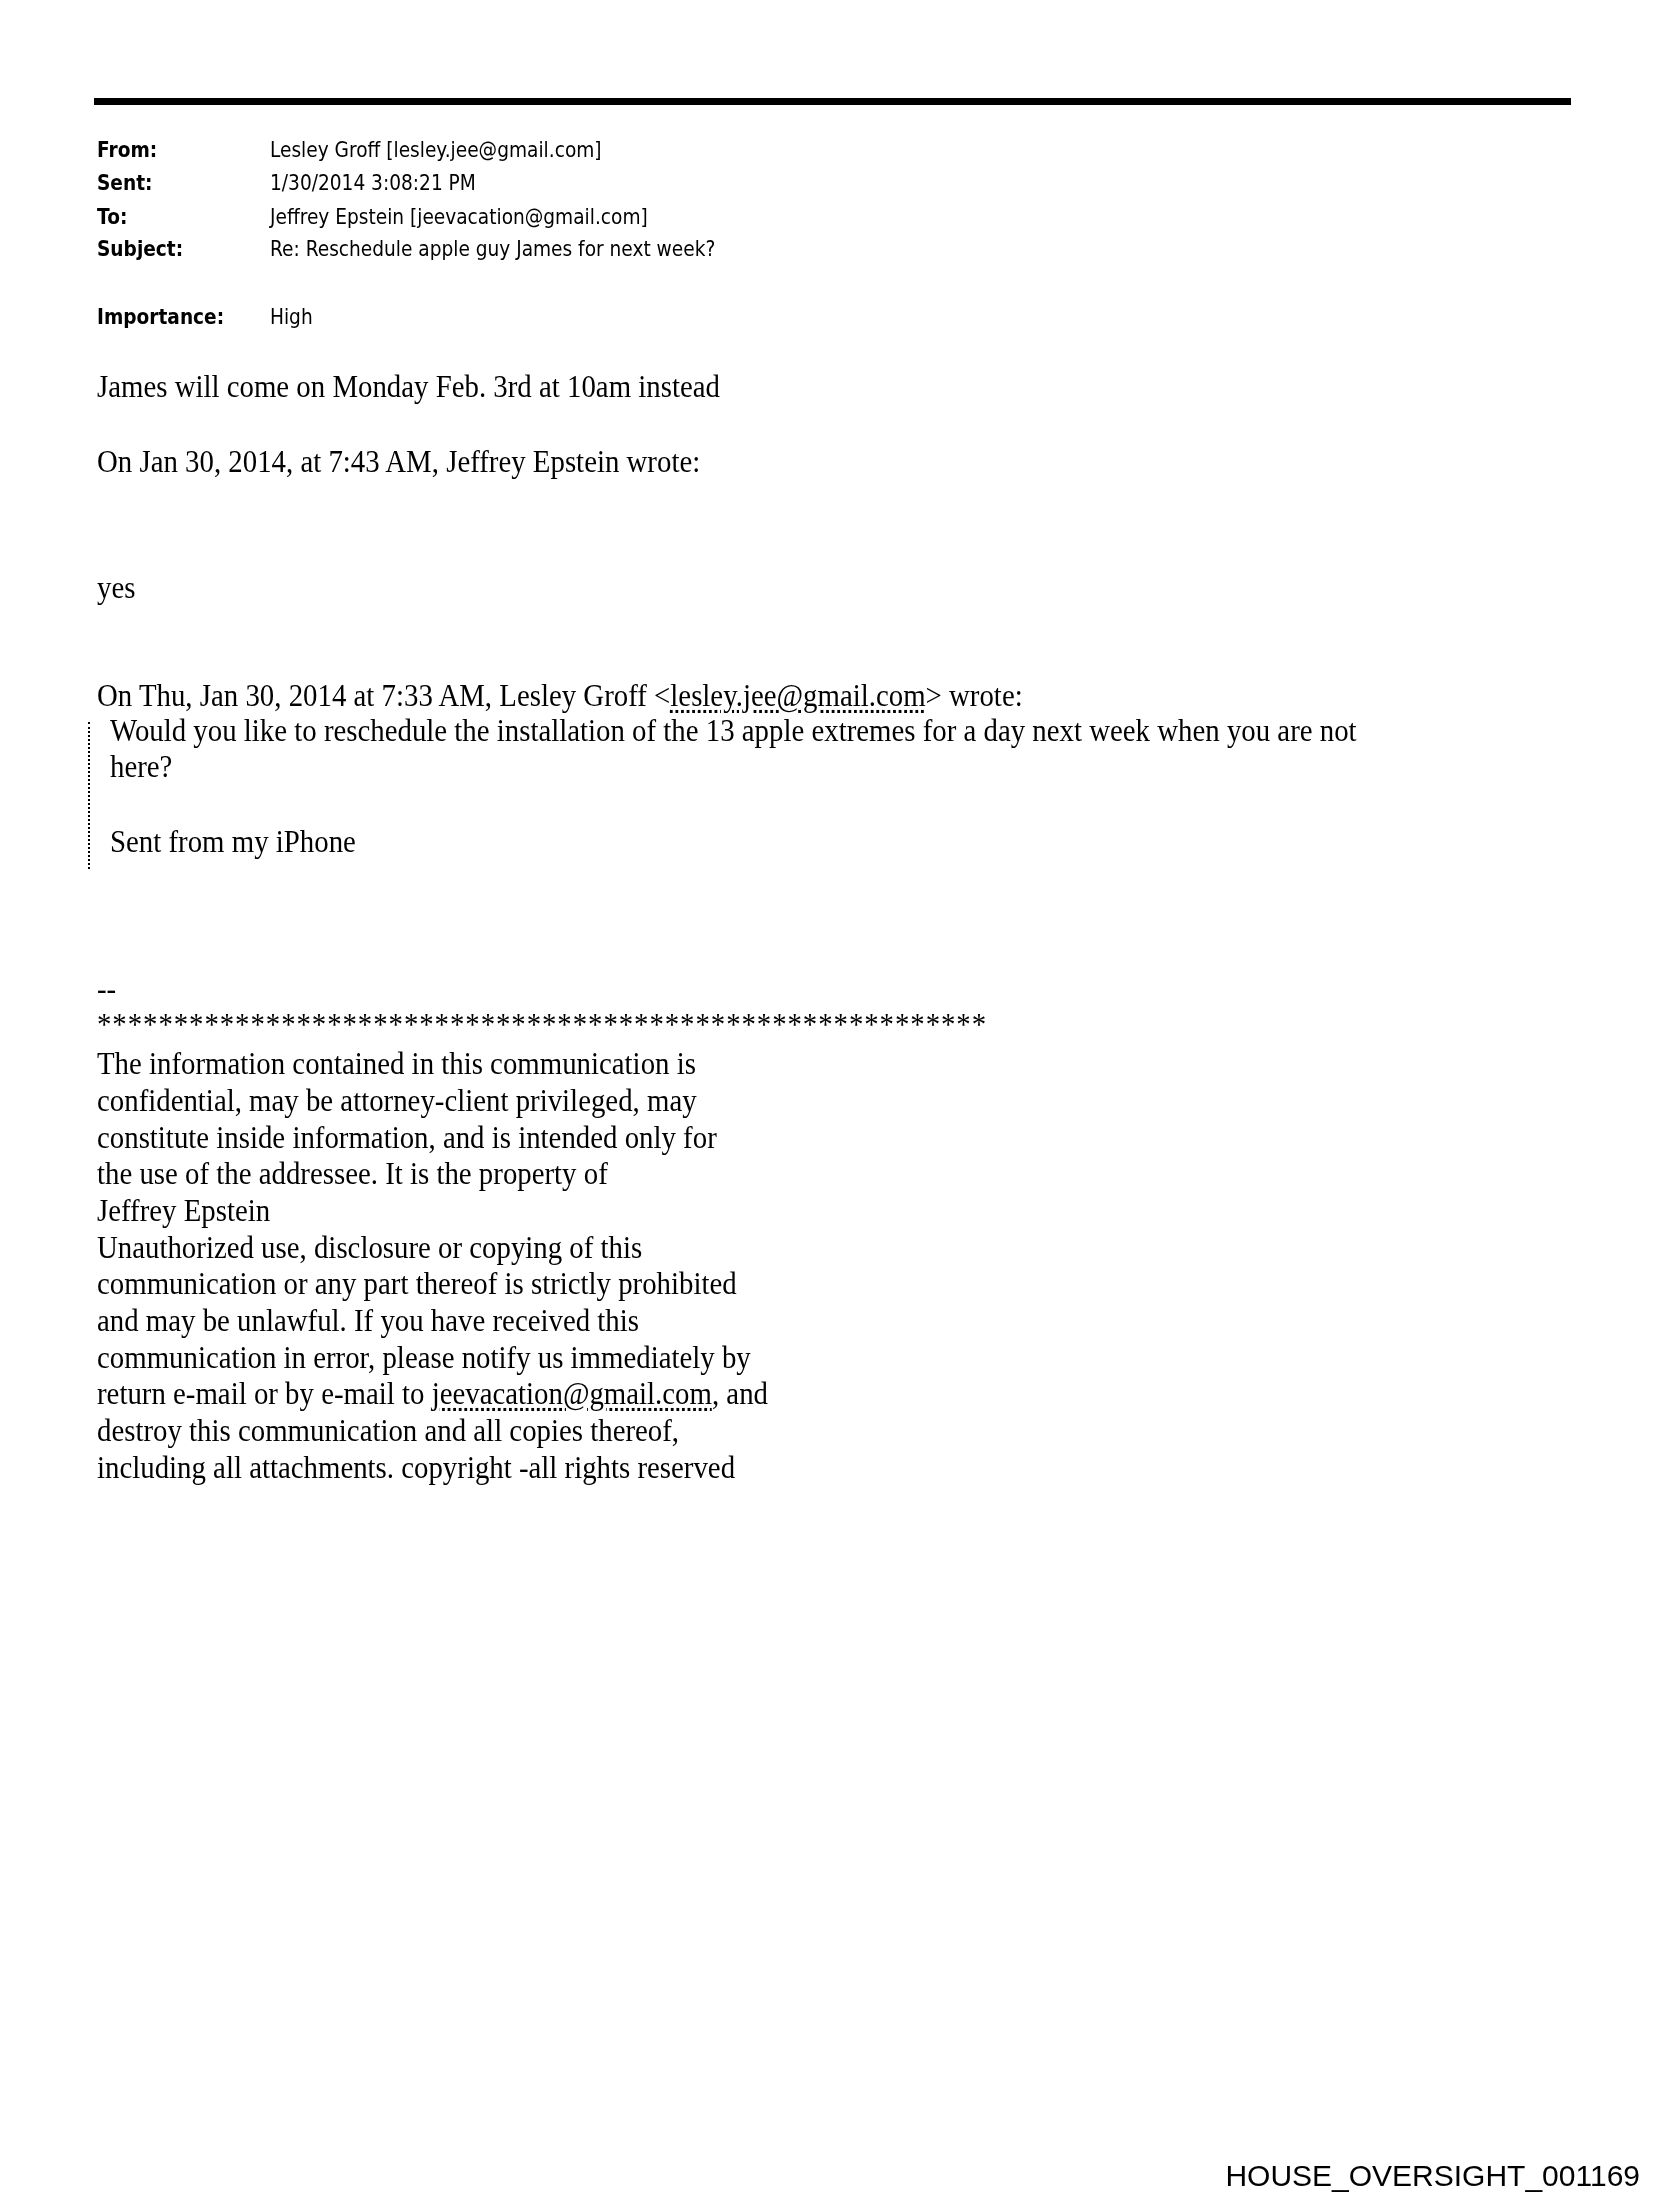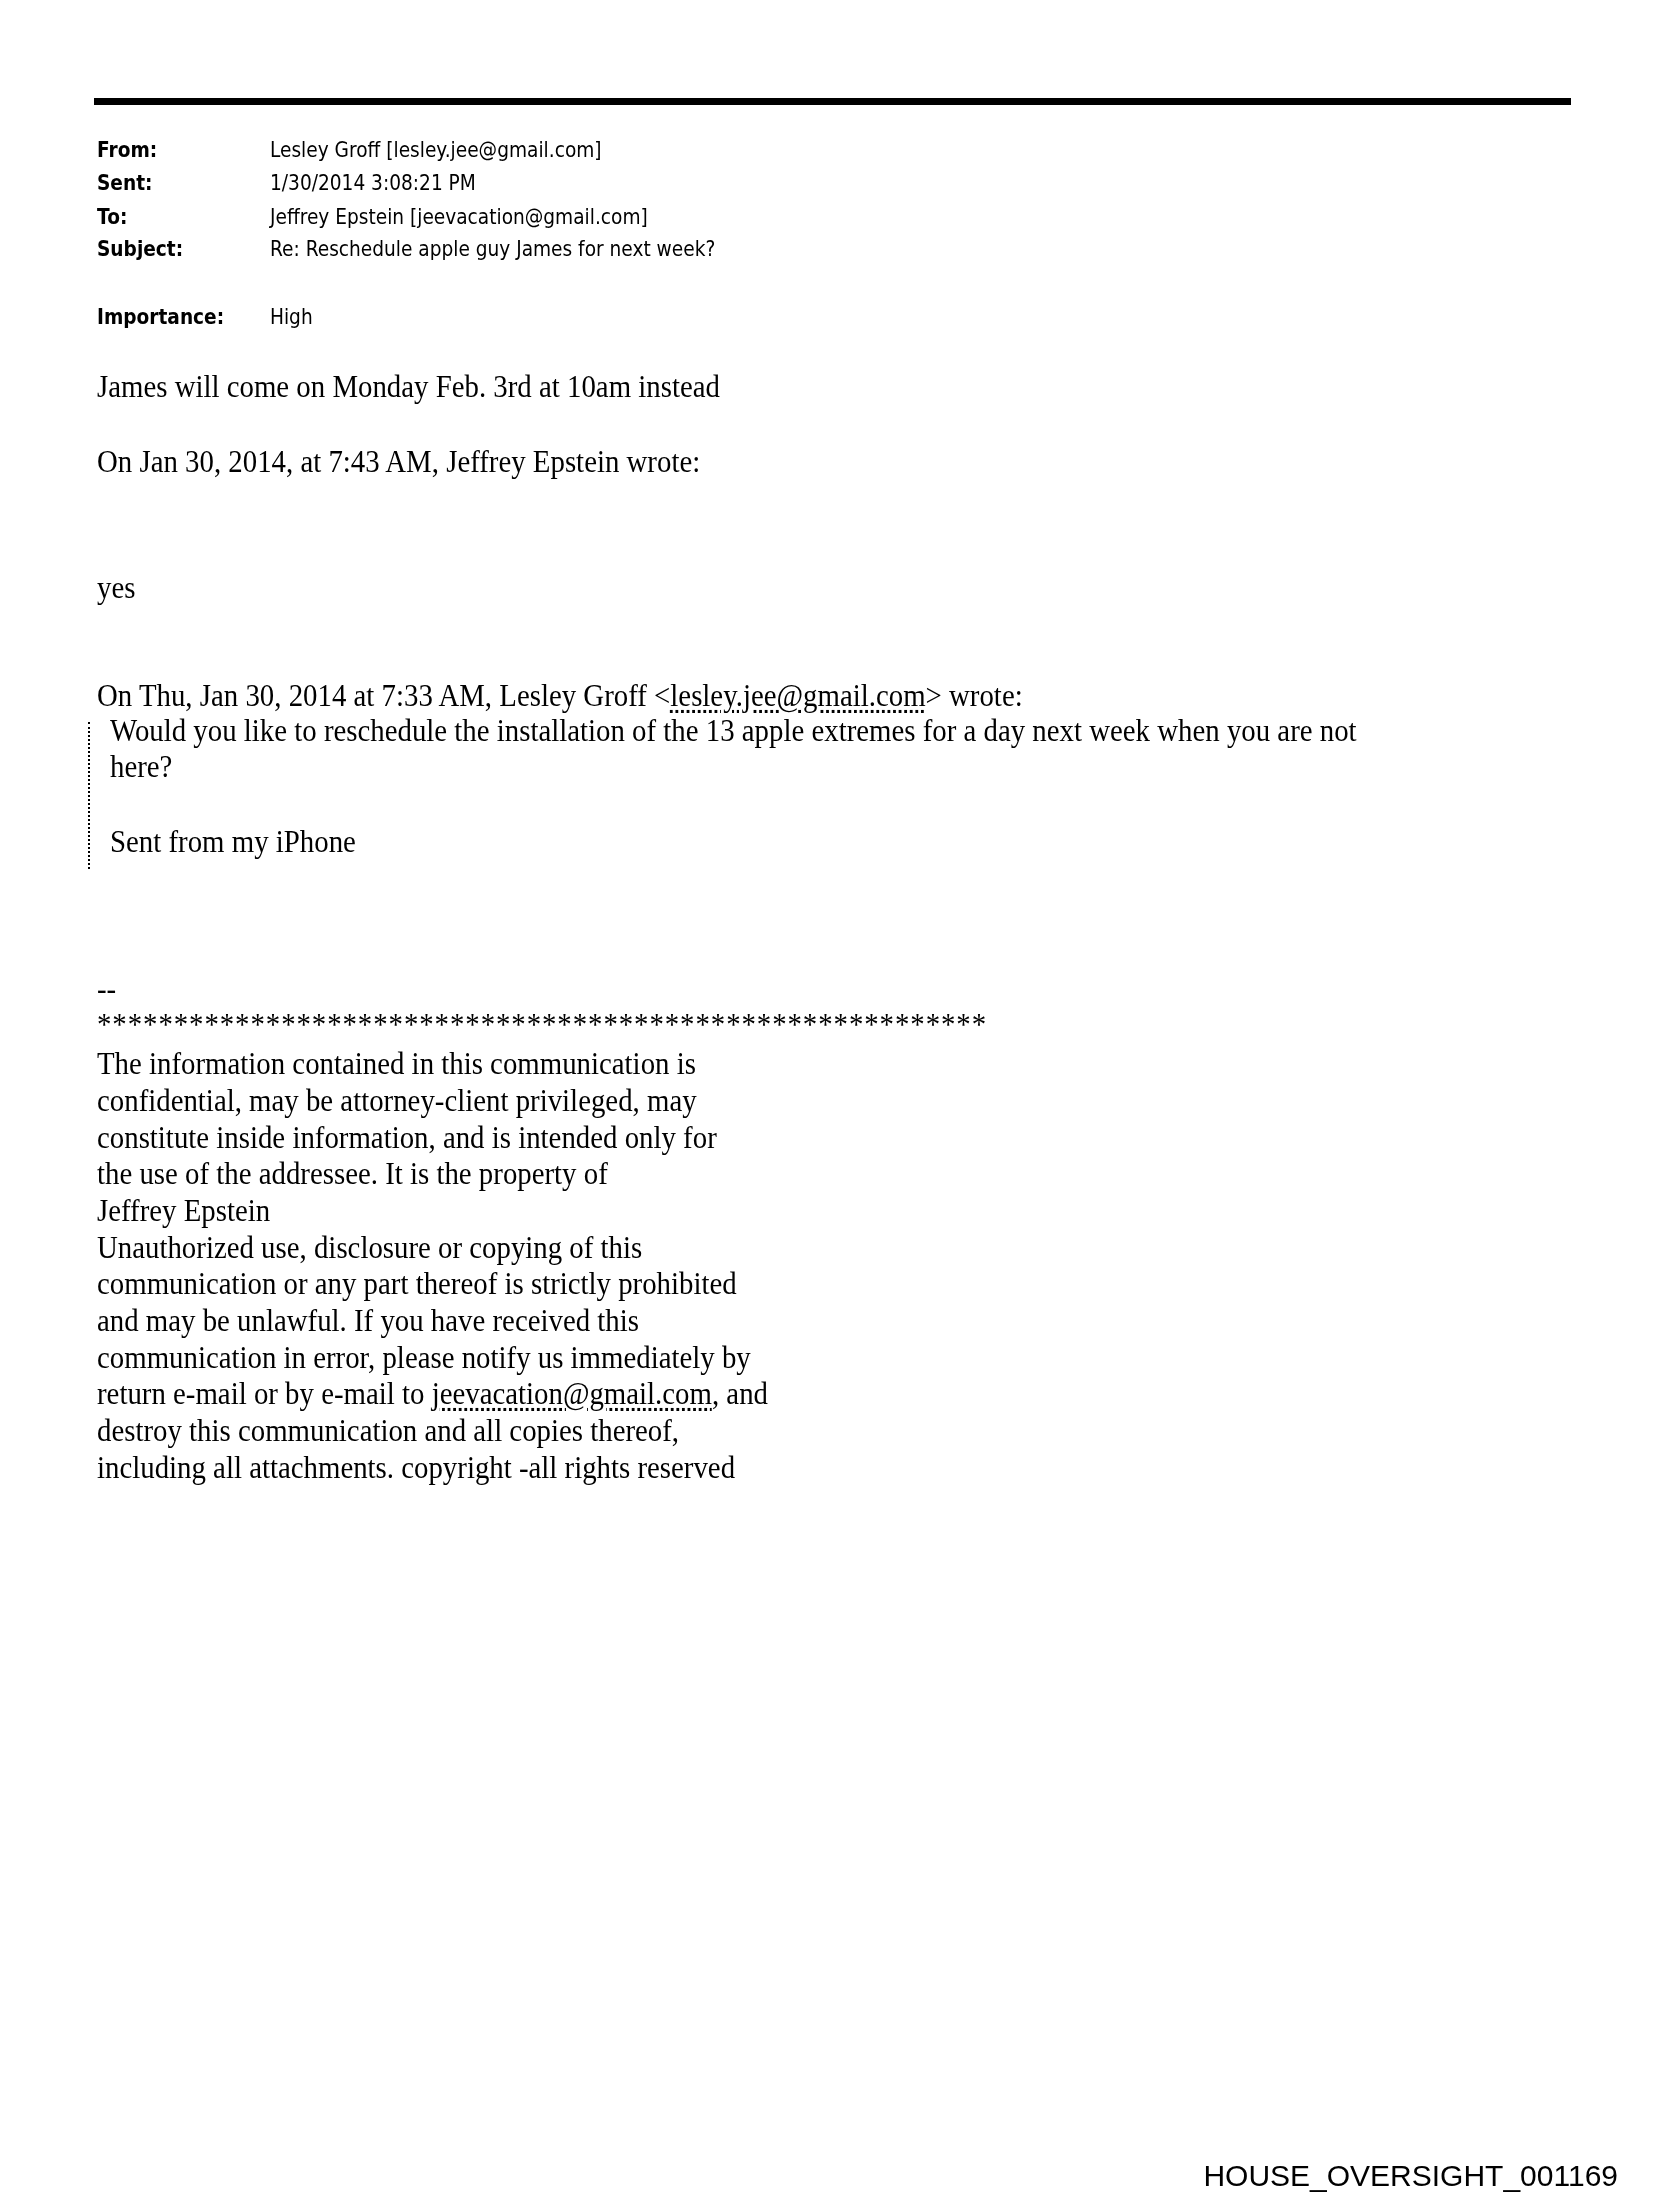--- a/index.html
+++ b/index.html
@@ -8,21 +8,21 @@
   .rule {
     position: absolute; left: 94px; top: 98px; width: 1477px; height: 6.5px;
     background: #000;
   }
   .hdr-row { position: absolute; left: 97px; height: 33px; font-family: "DejaVu Sans", sans-serif; font-size: 21.6px; line-height: 33px; white-space: nowrap; }
   .hdr-label { position: absolute; left: 0; font-weight: bold; transform: scaleX(0.86); transform-origin: left center; }
   .hdr-value { position: absolute; left: 173px; transform: scaleX(0.86); transform-origin: left center; }
   .serif { position: absolute; font-family: "Liberation Serif", serif; font-size: 31px; line-height: 37px; white-space: nowrap; transform: scaleX(0.93); transform-origin: left center; }
   .link { text-decoration: underline; text-decoration-style: dotted; text-underline-offset: 3.9px; }
   .quote-bar { position: absolute; left: 88px; top: 722px; height: 147px; width: 0; border-left: 2px dotted #000; }
-  .footer { position: absolute; right: 51px; top: 2157px; font-family: "Liberation Sans", sans-serif; font-size: 30px; line-height: 37px; white-space: nowrap; }
+  .footer { position: absolute; right: 29px; top: 2157px; font-family: "Liberation Sans", sans-serif; font-size: 30px; line-height: 37px; white-space: nowrap; }
 </style>
 </head>
 <body>
 
 <div class="page">
   <div class="rule"></div>
 
   <div class="hdr-row" style="top:133px;">
     <span class="hdr-label">From:</span>
     <span class="hdr-value">Lesley Groff [lesley.jee@gmail.com]</span>

